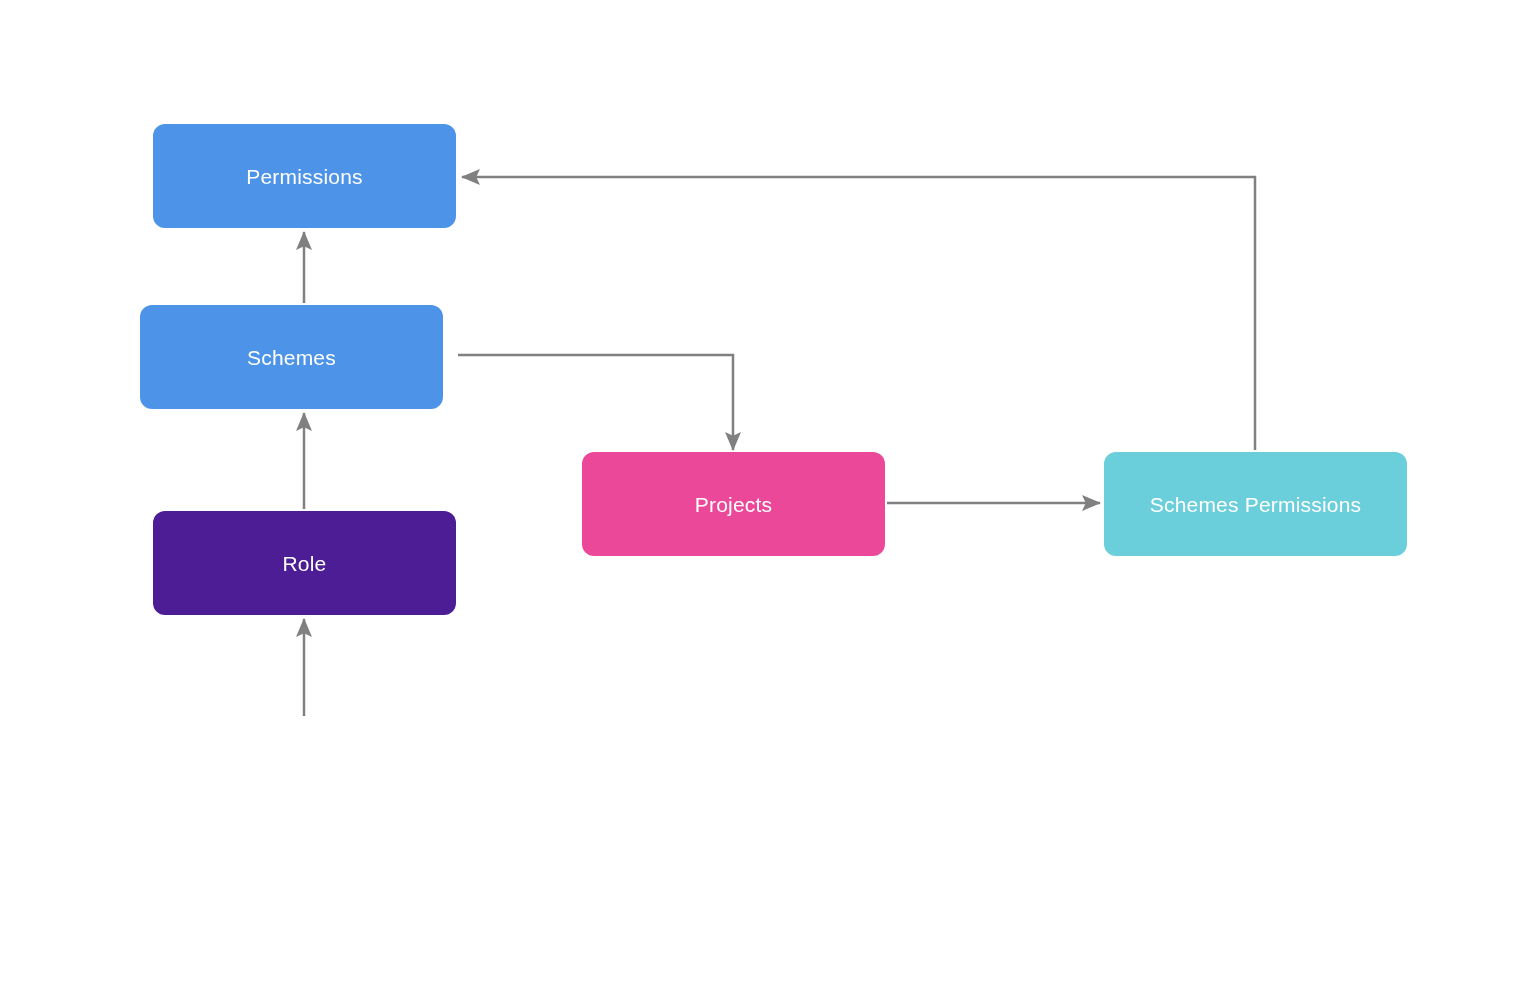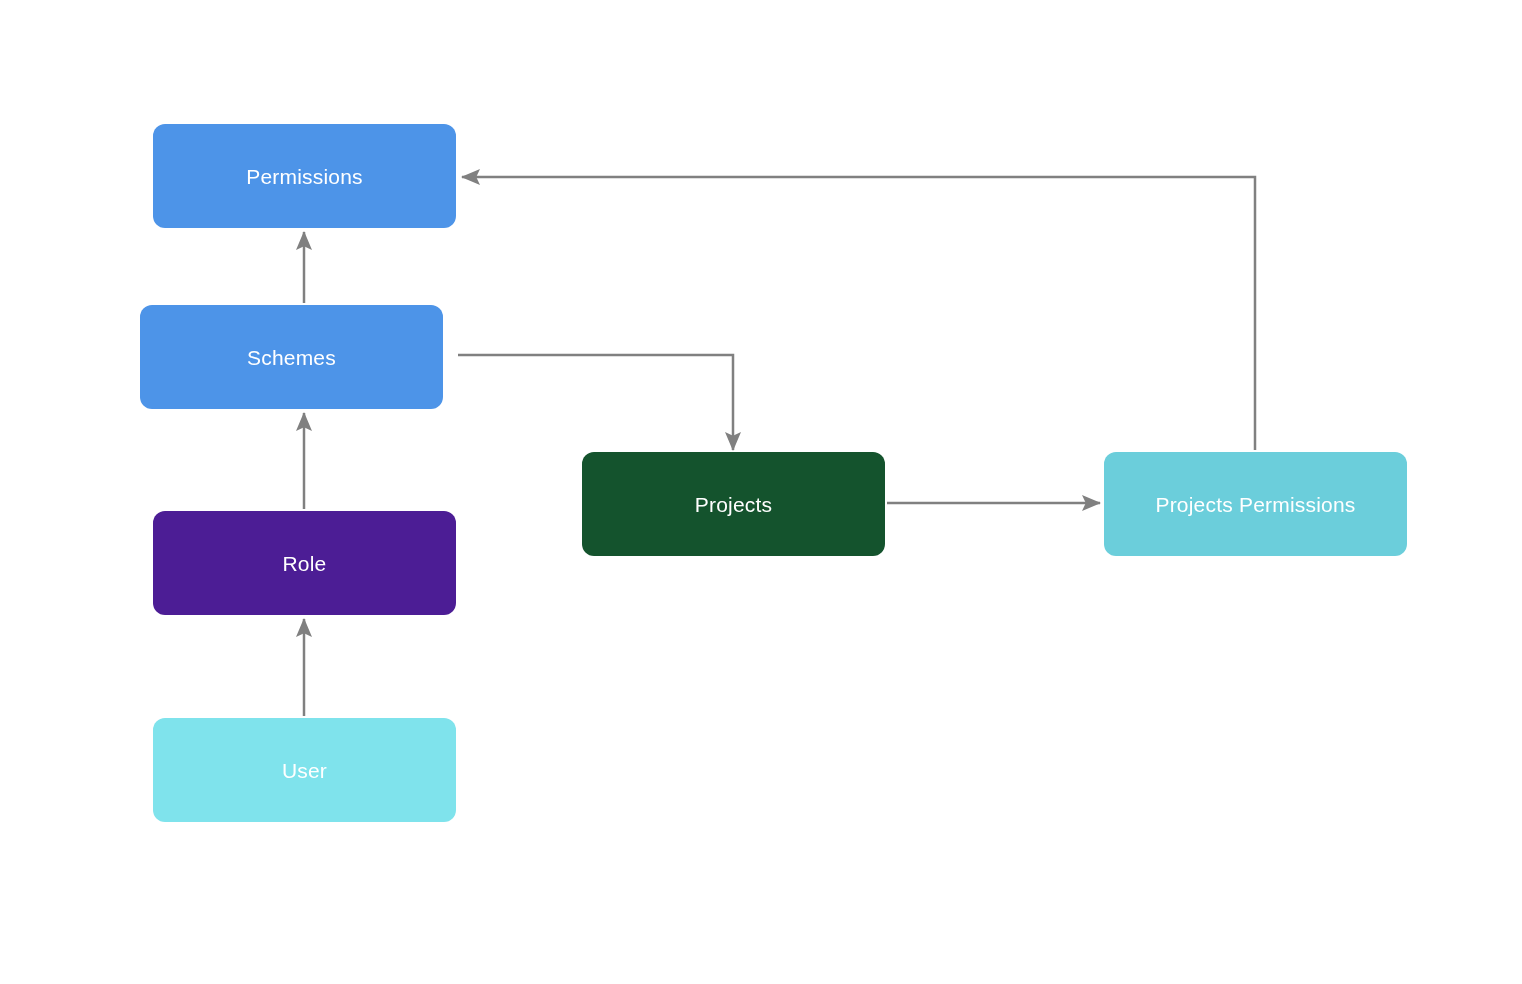--- a/index.html
+++ b/index.html
@@ -72,25 +72,22 @@
   </div>
 
   <div class="node" style="left: 140px; top: 305px; width: 303px; height: 104px; background: rgb(77, 148, 232); color: rgb(255, 255, 255);">
     <span class="node-label">Schemes</span>
   </div>
 
   <div class="node" style="left: 153px; top: 511px; width: 303px; height: 104px; background: #4c1d95; color: rgb(255, 255, 255);">
     <span class="node-label">Role</span>
   </div>
 
-  <div class="node" style="left: 153px; top: 718px; width: 303px; height: 104px; background: rgb(127, 227, 236); color: rgb(255, 255, 255);">
-    <span class="node-label">User</span>
-  </div>
 
-  <div class="node" style="left: 582px; top: 452px; width: 303px; height: 104px; background: #14532d; color: rgb(255, 255, 255);">
+  <div class="node" style="left: 582px; top: 452px; width: 303px; height: 104px; background: #ec4899; color: rgb(255, 255, 255);">
     <span class="node-label">Projects</span>
   </div>
 
   <div class="node" style="left: 1104px; top: 452px; width: 303px; height: 104px; background: rgb(107, 206, 219); color: rgb(255, 255, 255);">
-    <span class="node-label">Projects Permissions</span>
+    <span class="node-label">Schemes Permissions</span>
   </div>
 
 </div>
 
 </body></html>

